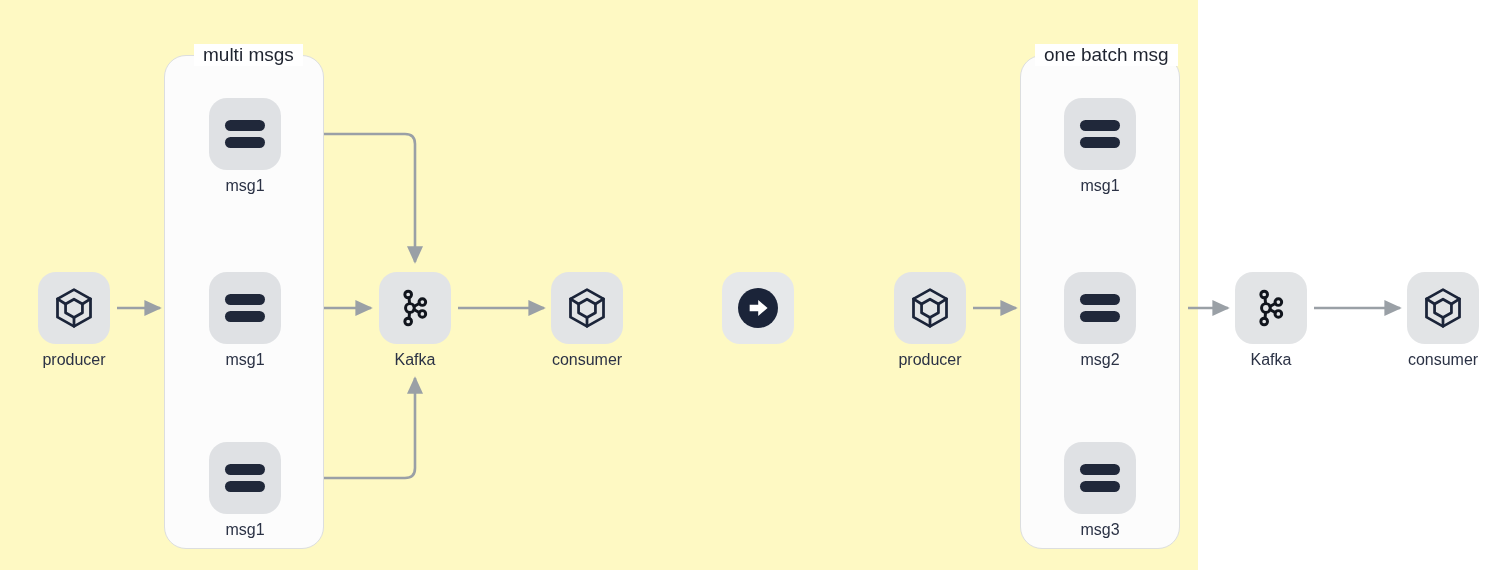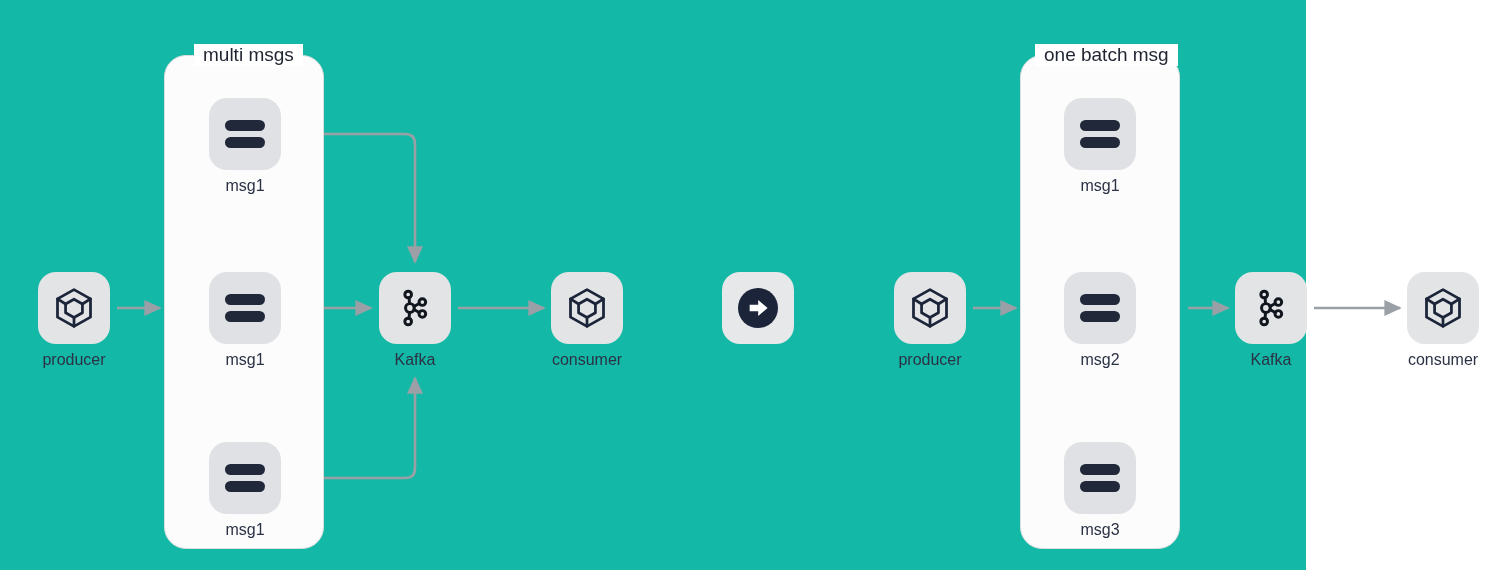--- a/index.html
+++ b/index.html
@@ -1,21 +1,21 @@
 <!DOCTYPE html>
 <html><head>
 <meta charset="utf-8">
 <style>
   html,body{margin:0;padding:0;background:#ffffff;}
   body{
     width:1510px;height:570px;overflow:hidden;
     font-family:"Liberation Sans","DejaVu Sans",sans-serif;
     -webkit-font-smoothing:antialiased;
   }
-  #canvas{position:relative;width:1306px;height:570px;background:#14b8a6;}
+  #canvas{position:relative;width:1198px;height:570px;background:#fef9c3;}
 
   
   .group{
     position:absolute;
     border:1.6px solid #dcdedf;
     border-radius:22px;
     background:#fcfcfc;
     box-sizing:border-box;
   }
   .group-label{

